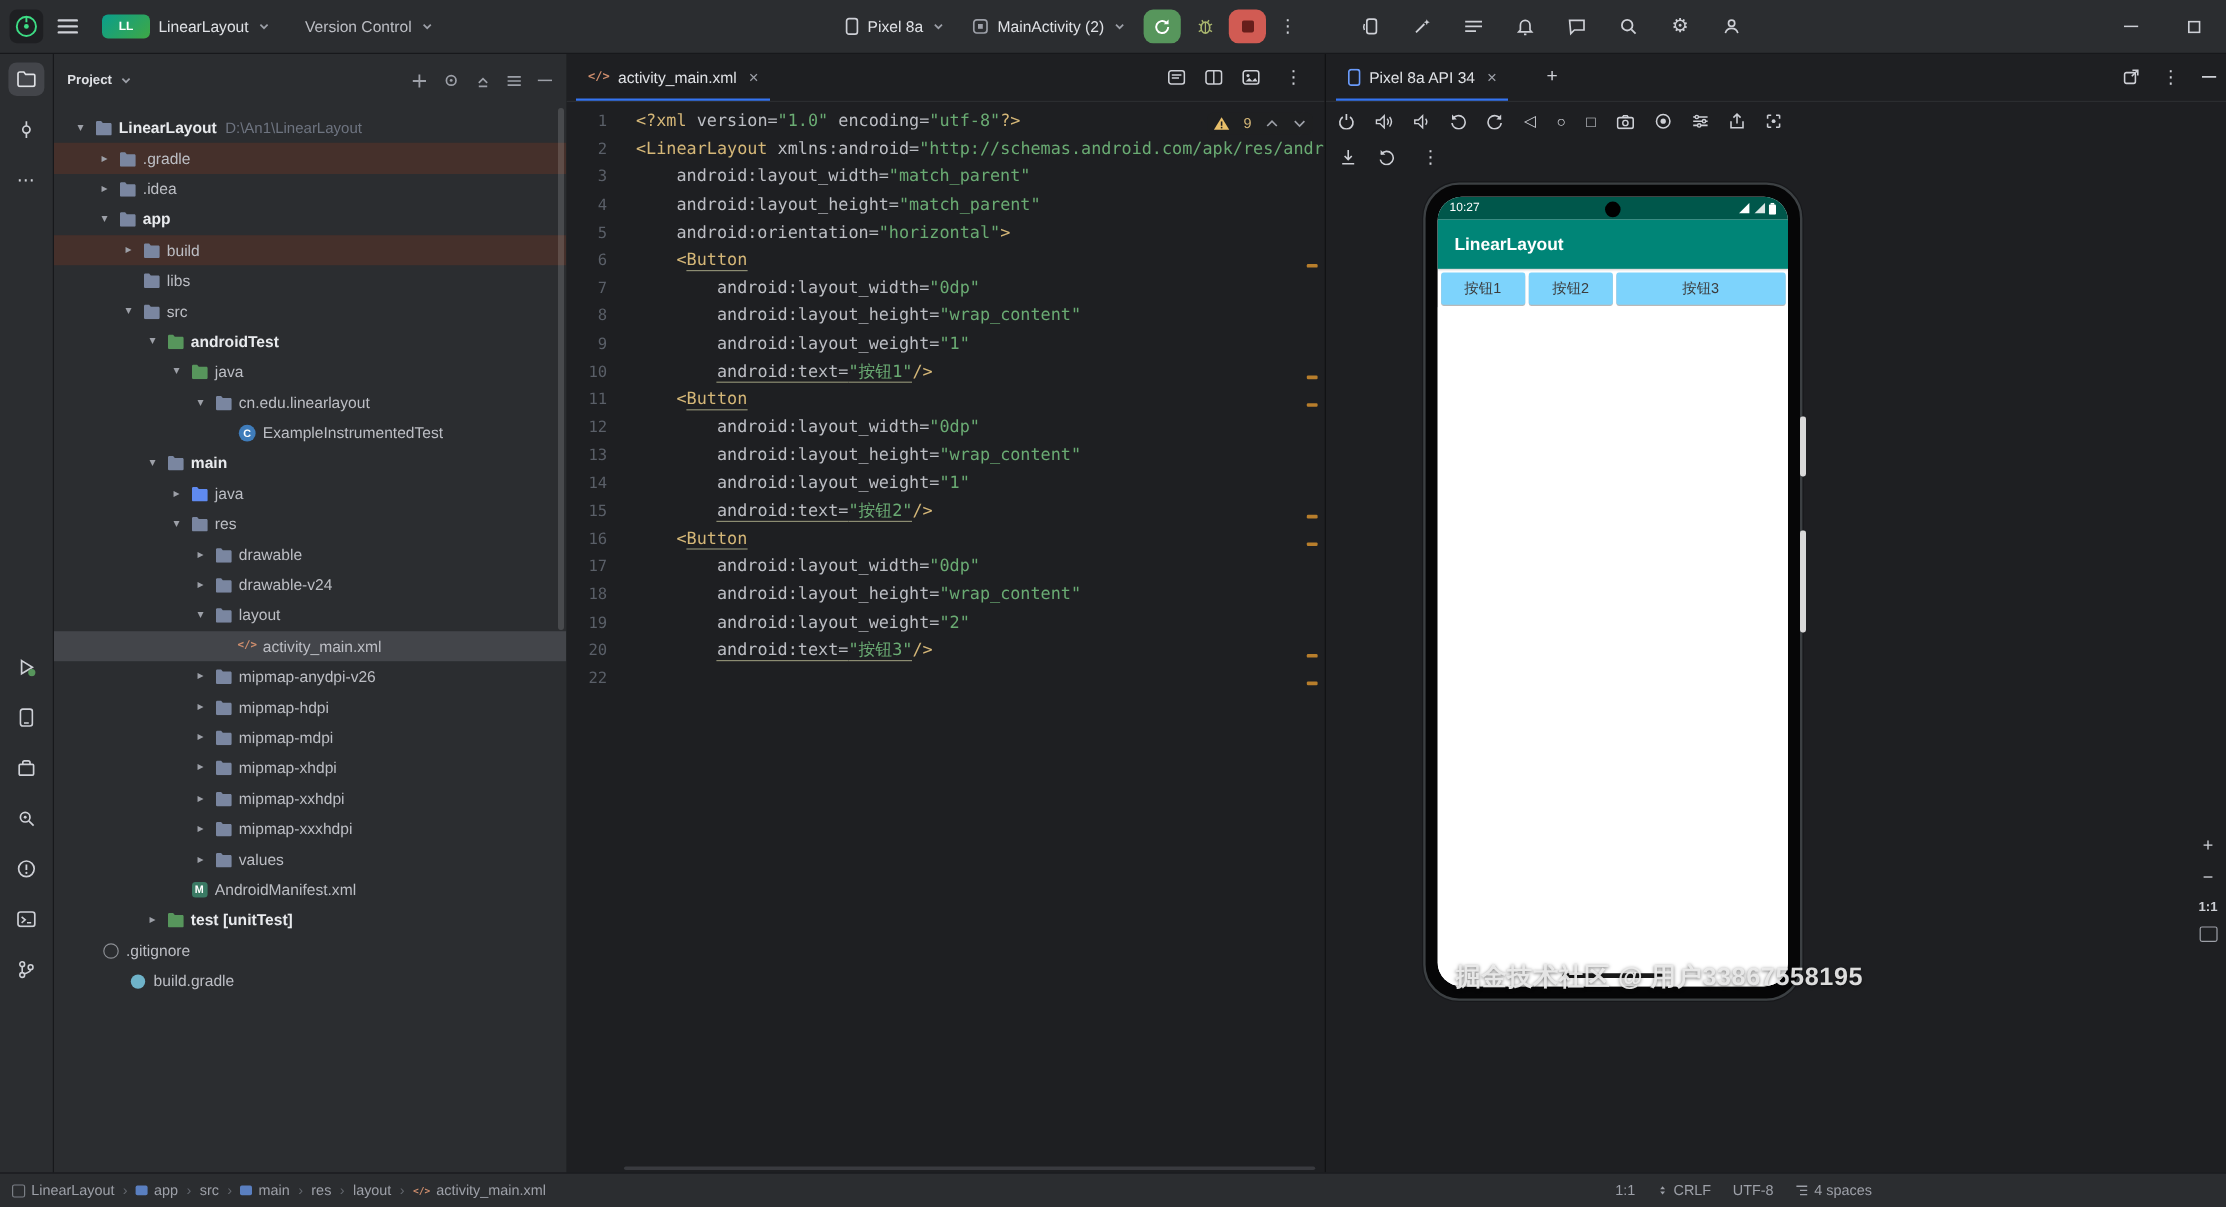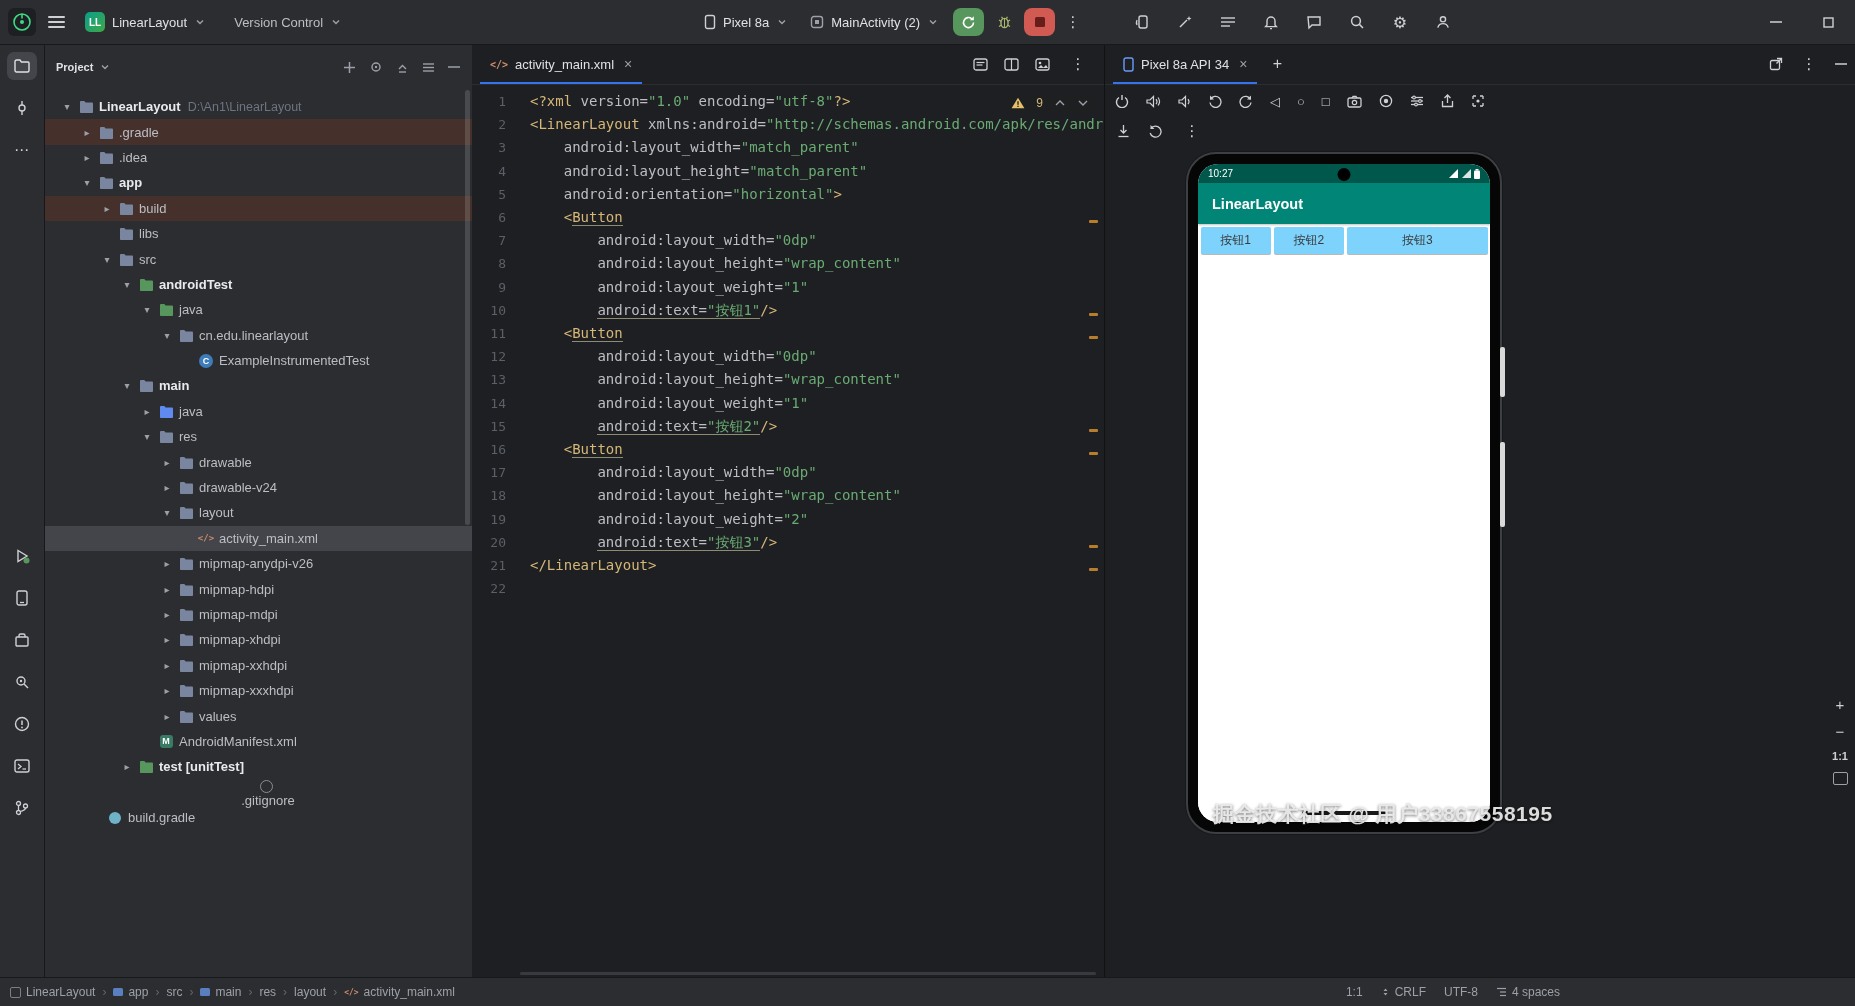--- a/index.html
+++ b/index.html
@@ -9,21 +9,21 @@
   .ico{display:flex;align-items:center;justify-content:center}
 
   
   .titlebar{position:absolute;left:0;right:0;top:0;height:44px;background:#2b2d30;border-bottom:1px solid #17181b;display:flex;align-items:center;padding:0 8px;z-index:20}
   .tb-left{display:flex;align-items:center;gap:12px}
   .logo{width:28px;height:28px;border-radius:6px;background:#1e1f22;display:flex;align-items:center;justify-content:center}
   .burger{width:17px;display:flex;flex-direction:column;gap:3.5px;cursor:pointer}
   .burger i{height:1.7px;background:#ced0d6;border-radius:1px}
   .widget{display:flex;align-items:center;gap:7px;padding:5px 8px;border-radius:6px;color:#dfe1e5;font-size:13px}
   .widget .dim{color:#bcbec4}
-  .badge-ll{width:20px;height:20px;border-radius:5px;background:linear-gradient(135deg,#0a9e8c,#3fa845);color:#fff;font-size:10px;font-weight:bold;display:flex;align-items:center;justify-content:center}
+  .badge-ll{width:40px;height:20px;border-radius:5px;background:linear-gradient(135deg,#0a9e8c,#3fa845);color:#fff;font-size:10px;font-weight:bold;display:flex;align-items:center;justify-content:center}
   .tb-center{position:absolute;left:696px;top:0;height:44px;display:flex;align-items:center;gap:6px}
   .runbtn{width:31px;height:28px;border-radius:8px;background:#57965c;display:flex;align-items:center;justify-content:center}
   .stopbtn{width:31px;height:28px;border-radius:8px;background:#d15b53;display:flex;align-items:center;justify-content:center}
   .stopbtn i{display:block;width:10px;height:10px;background:#671e1b;border-radius:1.5px}
   .kebab{color:#ced0d6;font-size:15px;width:24px;text-align:center}
   .tb-right{position:absolute;left:1128px;top:0;height:44px;display:flex;align-items:center;gap:15px}
   .ibtn{width:28px;height:28px;border-radius:6px;display:flex;align-items:center;justify-content:center}
   .gear-glyph{font-size:16px;color:#ced0d6}
   .win-controls{position:absolute;right:0;top:0;height:44px;display:flex}
   .win-btn{width:53px;height:44px;display:flex;align-items:center;justify-content:center;color:#ced0d6}
@@ -70,21 +70,21 @@
   .tk-attr,.tk-attr-u,.tk-plain{color:#bcbec4}
   .tk-str,.tk-str-u{color:#6aab73}
   .tk-tag-u,.tk-attr-u,.tk-str-u{border-bottom:1px solid #8c8c72}
   .warn-widget{position:absolute;top:50px;right:10px;display:flex;align-items:center;gap:11px;background:rgba(30,31,34,.92);padding:2px 5px;border-radius:5px}
   .warn-count{color:#d5b778;font-size:12px}
   .stripe-warn{position:absolute;right:6px;width:9px;height:3px;background:#b87e2c;border-radius:1px}
   .h-scroll{position:absolute;left:48px;right:8px;bottom:3px;height:3px;background:rgba(166,170,180,.20);border-radius:2px}
 
   
   .devices{position:absolute;left:1104px;top:44px;right:0;bottom:28px;background:#1e1f22;border-left:1px solid #111214;overflow:hidden;z-index:4}
-  .dev-tabrow{height:40px;display:flex;align-items:center;border-bottom:1px solid #2b2d30;padding:0 8px;gap:8px}
+  .dev-tabrow{height:40px;display:flex;align-items:center;border-bottom:1px solid #2b2d30;padding:0 8px;gap:24px}
   .dev-tab{height:39px;display:flex;align-items:center;gap:7px;padding:0 10px;color:#dfe1e5;box-shadow:inset 0 -2px 0 #3574f0}
   .plus-tab{color:#ced0d6;font-size:16px;width:24px;text-align:center}
   .dev-actions{margin-left:auto;display:flex;align-items:center;gap:14px;color:#ced0d6}
   .dev-toolbar{height:32px;display:flex;align-items:center;padding:0 10px;gap:17px;color:#ced0d6}
   .dev-toolbar2{height:28px;display:flex;align-items:center;padding:0 12px;gap:18px;color:#ced0d6}
   .navchar{font-size:13px;color:#ced0d6}
 
   .phone-frame{position:absolute;left:81px;top:108px;width:312px;height:678px;background:#060607;border:2px solid #3c4043;border-radius:30px;box-shadow:0 0 0 1px #17181b}
   .side-btn{position:absolute;right:-5px;width:5px;background:#d9d9d9;border-radius:2px}
   .side-btn.b1{top:193px;height:50px}
@@ -593,21 +593,21 @@
         </div>
         <div class="trow" style="padding-left: 74px;">
           <span class="tchev">▸</span>
           <span class="tico-wrap">
             <svg width="15" height="13" viewBox="0 0 16 14">
               <path d="M1 2.2C1 1.5 1.5 1 2.2 1h3.4l1.5 1.8h6.7c.7 0 1.2.5 1.2 1.2v8.8c0 .7-.5 1.2-1.2 1.2H2.2C1.5 14 1 13.5 1 12.8z" fill="#57965c"></path>
             </svg>
           </span>
           <span class="tlabel bold">test [unitTest]</span>
         </div>
-        <div class="trow" style="padding-left: 20px; flex-direction: column;">
+        <div class="trow" style="padding-left: 20px;">
           <span class="tchev"></span>
           <span class="tico-wrap">
             <span class="ic-git"></span>
           </span>
           <span class="tlabel">.gitignore</span>
         </div>
         <div class="trow" style="padding-left: 43px;">
           <span class="tchev"></span>
           <span class="tico-wrap">
             <span class="ic-gradle"></span>
@@ -722,24 +722,20 @@
           <span class="lnum">18</span>
           <span class="ltext"><span class="tk-attr">        android:layout_height=</span><span class="tk-str">"wrap_content"</span></span>
         </div>
         <div class="cline">
           <span class="lnum">19</span>
           <span class="ltext"><span class="tk-attr">        android:layout_weight=</span><span class="tk-str">"2"</span></span>
         </div>
         <div class="cline">
           <span class="lnum">20</span>
           <span class="ltext"><span class="tk-plain">        </span><span class="tk-attr-u">android:text=</span><span class="tk-str-u">"按钮3"</span><span class="tk-tag">/&gt;</span></span>
-        </div>
-        <div class="cline">
-          <span class="lnum">21</span>
-          <span class="ltext"><span class="tk-tag">&lt;/LinearLayout&gt;</span></span>
         </div>
         <div class="cline">
           <span class="lnum">22</span>
           <span class="ltext"></span>
         </div>
       </div>
     <div class="warn-widget">
       <span class="ico">
           <svg width="14" height="12">
             <path d="M7 .8l6.4 10.4H.6z" fill="#e8bf6a"></path>

